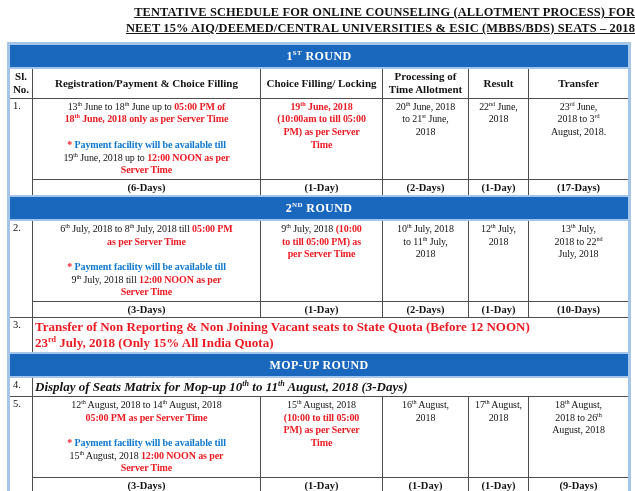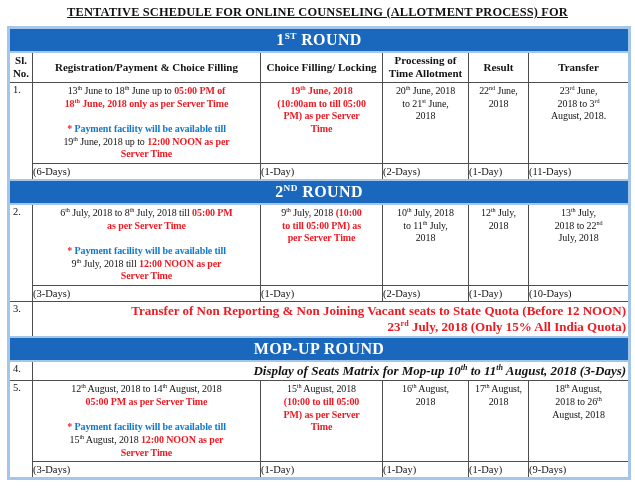--- a/index.html
+++ b/index.html
@@ -1,57 +1,58 @@
 <!DOCTYPE html>
 <html style="--bar-blue: #1A67BE; --red: #EC1B23; --blue: #0E78D0; --light-border: #A5C6E8; --dark-border: #4D4D4D; --ink: #131313;"><head>
 <meta charset="utf-8">
 <style>
   html,body{margin:0;padding:0;background:#ffffff;width:635px;height:491px;overflow:hidden;}
   body{font-family:"Liberation Serif","DejaVu Serif",serif;color:#131313;}
 
-  .doc-title{width:635px;text-align:center;padding-top:5px;line-height:1.28;}
+  .doc-title{width:635px;text-align:right;padding-top:5px;line-height:1.28;}
   .doc-title div{font-size:12.4px;font-weight:bold;text-decoration:underline;letter-spacing:.15px;color:var(--ink);}
 
   table.sched{border-collapse:collapse;table-layout:fixed;width:621px;margin:5px 0 0 7px;
     border:3px solid var(--light-border);}
   table.sched td, table.sched th{border:1px solid var(--dark-border);overflow:hidden;}
 
   tr.bar td{background:var(--bar-blue);color:#ffffff;text-align:center;font-weight:bold;
-    font-size:16px;height:20px;border:2px solid var(--light-border);letter-spacing:.4px;line-height:1;font-family:Liberation Serif, serif;}
+    font-size:12px;height:20px;border:2px solid var(--light-border);letter-spacing:.4px;line-height:1;font-family:Liberation Serif, serif;}
   tr.bar sup{font-size:.58em;vertical-align:super;}
 
   tr.cols th{font-size:11px;font-weight:bold;text-align:center;vertical-align:middle;
     height:27px;padding:1px 2px;line-height:1.2;background:#ffffff;color:var(--ink);}
 
   td.sl{vertical-align:top;text-align:left;padding:1px 0 0 3px;font-size:10.5px;color:var(--ink);}
 
   td.cell{vertical-align:top;text-align:center;padding:2px 3px;font-size:10px;
     line-height:1.27;letter-spacing:-.1px;color:var(--ink);}
   td.cell sup, td.notice sup, tr.cols sup{font-size:.62em;vertical-align:super;line-height:0;}
 
-  tr.days td{font-size:10.5px;font-weight:normal;height:15px;
+  tr.days td{font-size:10.5px;font-weight:bold;text-align:center;height:15px;
     padding:0;line-height:15px;color:var(--ink);}
 
-  td.notice{font-size:13px;font-weight:bold;text-align:right;vertical-align:middle;
+  td.notice{font-size:13px;font-weight:bold;text-align:left;vertical-align:middle;
     padding:1px 2px;line-height:1.22;margin-left:29px;}
   td.notice.red-note{color:var(--red);}
   td.notice.black-note{color:var(--ink);font-style:italic;}
 
   .c-r{color:var(--red);}
   .c-b{color:var(--blue);margin-top:16px;}
   .bd{font-weight:bold;}
 
   .h-r1{height:70px;} .h-r2{height:64px;} .h-r3{height:33px;}
   .h-r4{height:17px;} .h-r5{height:69px;}
 </style>
 </head>
 <body>
 
 <div class="doc-title">
   <div>TENTATIVE SCHEDULE FOR ONLINE COUNSELING (ALLOTMENT PROCESS) FOR</div>
+  <div>NEET 15% AIQ/DEEMED/CENTRAL UNIVERSITIES &amp; ESIC (MBBS/BDS) SEATS – 2018</div>
 </div>
 
 <table class="sched">
   <colgroup>
     <col style="width:24px">
       <col style="width:228px">
       <col style="width:122px">
     <col style="width:86px">
       <col style="width:60px">
       <col style="width:101px">
@@ -77,21 +78,21 @@
     <td class="cell"><span class="c-r bd">19</span><sup class="c-r bd">th</sup><span class="c-r bd"> June, 2018</span><br><span class="c-r bd">(10:00am to till 05:00</span><br><span class="c-r bd">PM) as per Server</span><br><span class="c-r bd">Time</span></td>
     <td class="cell"><span>20</span><sup>th</sup><span> June, 2018</span><br><span>to 21</span><sup>st</sup><span> June,</span><br><span>2018</span></td>
     <td class="cell"><span>22</span><sup>nd</sup><span> June,</span><br><span>2018</span></td>
     <td class="cell"><span>23</span><sup>rd</sup><span> June,</span><br><span>2018 to 3</span><sup>rd</sup><br><span>August, 2018.</span></td>
   </tr>
   <tr class="days">
     <td>(6-Days)</td>
     <td>(1-Day)</td>
     <td>(2-Days)</td>
     <td>(1-Day)</td>
-    <td>(11-Days)</td>
+    <td>(17-Days)</td>
   </tr>
 
   <tr class="bar">
     <td colspan="6"><span>2</span><sup>ND</sup><span> ROUND</span></td>
   </tr>
 
   <tr>
     <td class="sl" rowspan="2">2.</td>
     <td class="cell h-r2"><span>6</span><sup>th</sup><span> July, 2018 to 8</span><sup>th</sup><span> July, 2018 till </span><span class="c-r bd">05:00 PM</span><br><span class="c-r bd">as per Server Time</span><br><br><span class="c-r bd">* </span><span class="c-b bd">Payment facility will be available till</span><br><span>9</span><sup>th</sup><span> July, 2018 till </span><span class="c-r bd">12:00 NOON as per</span><br><span class="c-r bd">Server Time</span></td>
     <td class="cell"><span>9</span><sup>th</sup><span> July, 2018 </span><span class="c-r bd">(10:00</span><br><span class="c-r bd">to till 05:00 PM) as</span><br><span class="c-r bd">per Server Time</span></td>

